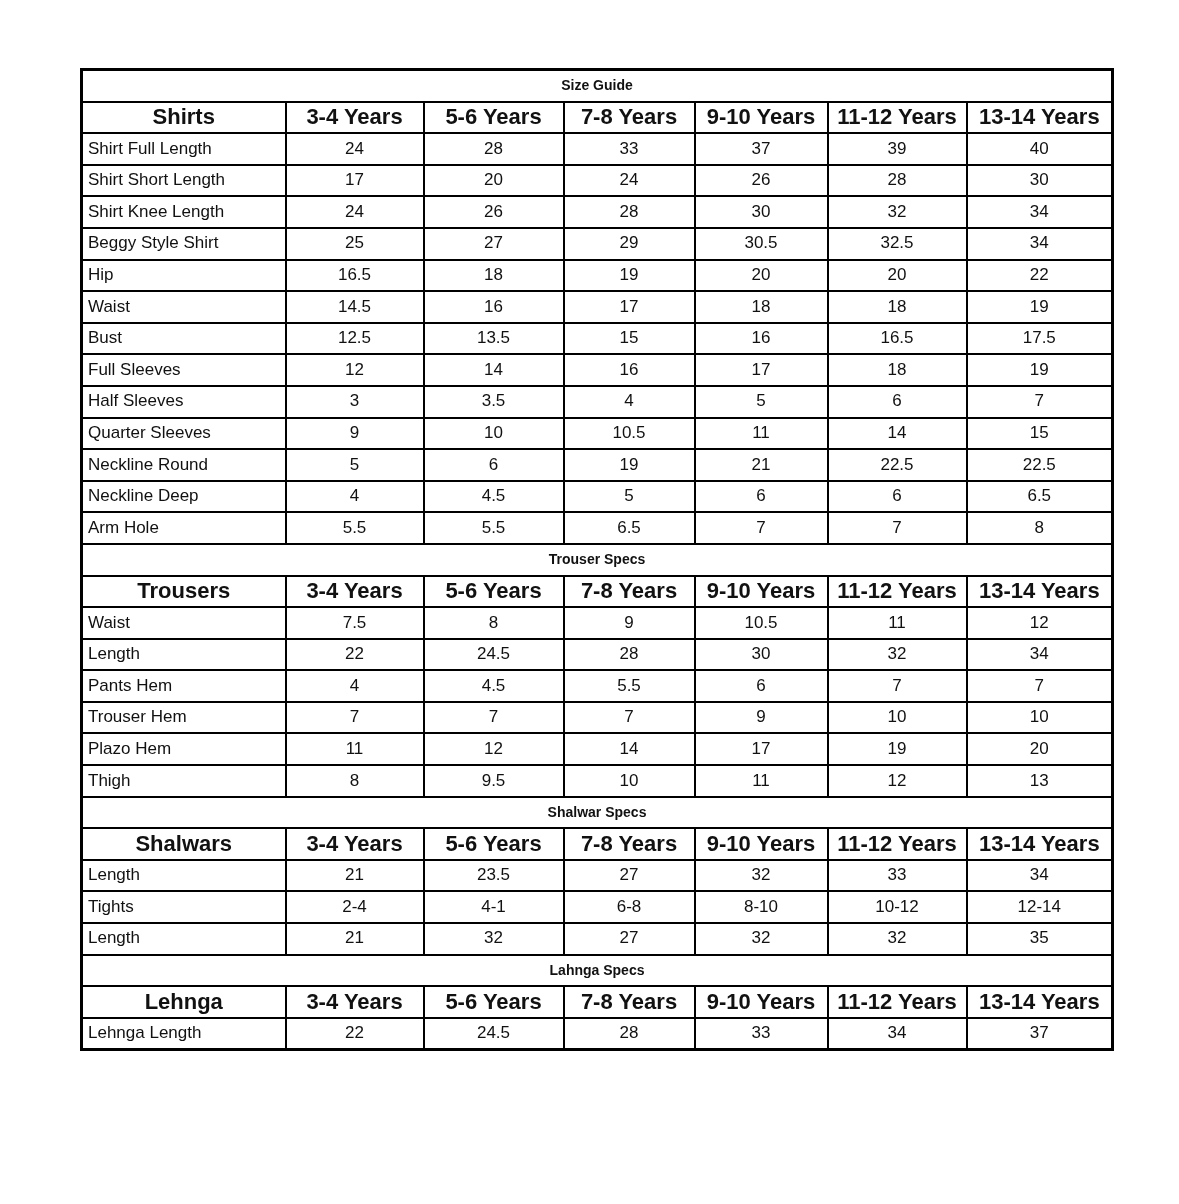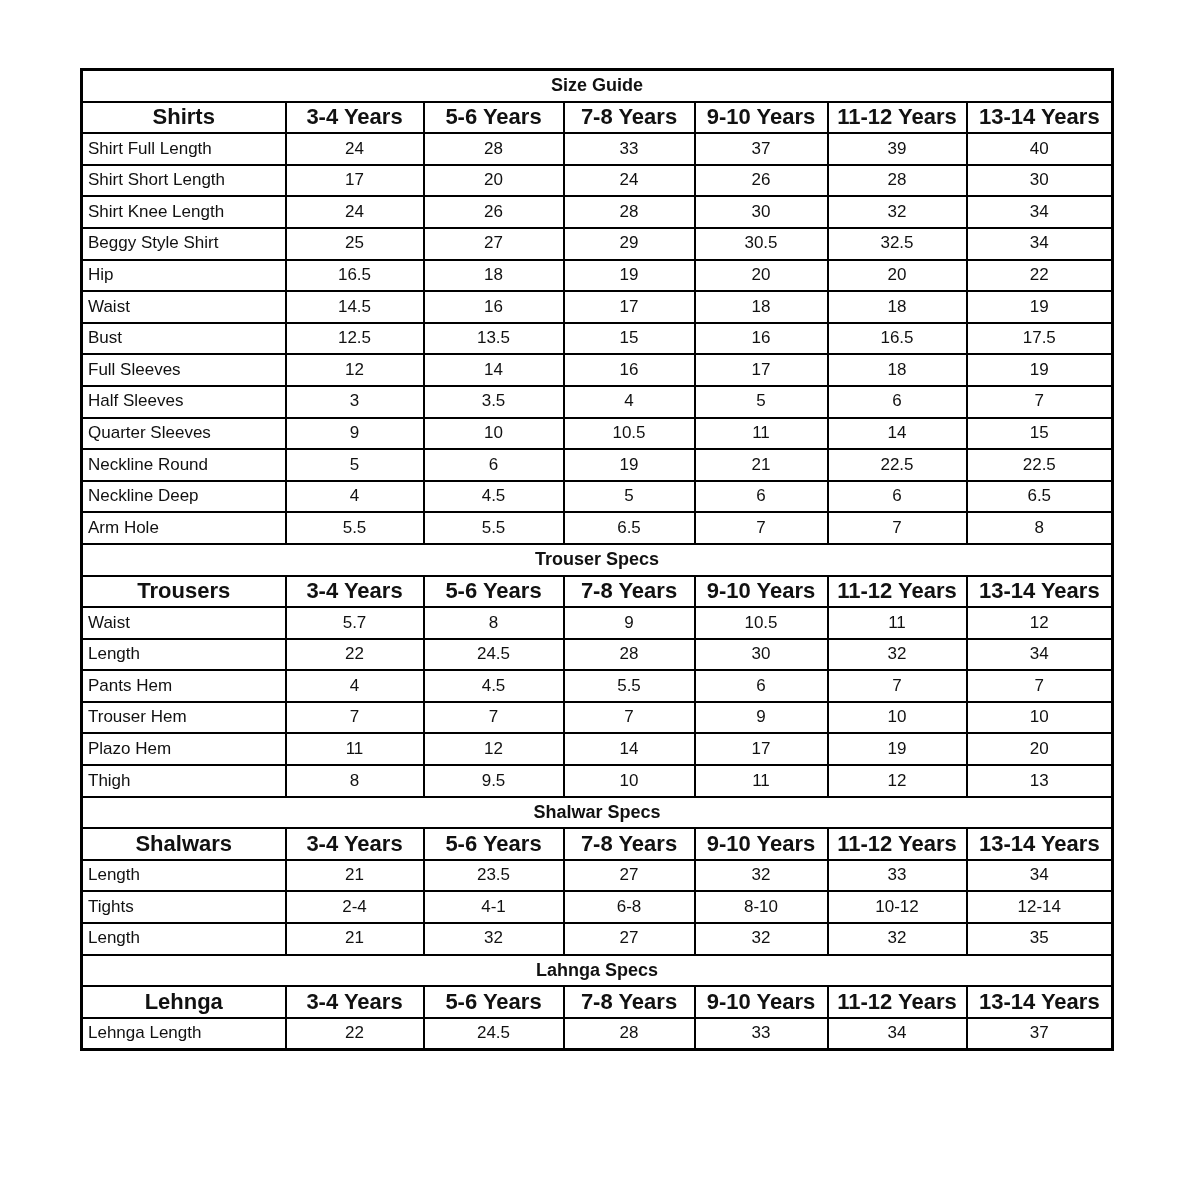--- a/index.html
+++ b/index.html
@@ -30,21 +30,21 @@
     font-size: 17px;
     line-height: 1.1;
     padding: 0 5px;
     text-align: center;
     vertical-align: middle;
     overflow: hidden;
     white-space: nowrap;
   }
   .section-title-row td {
     font-weight: bold;
-    font-size: 18px;
+    font-size: 14px;
   }
   .header-row td {
     font-weight: bold;
     font-size: 22px;
   }
   .data-row td.label-cell {
     text-align: left;
   }
   col.c-label { width: 204px; }
   col.c-1 { width: 138px; }
@@ -204,21 +204,21 @@
         <td>Trousers</td>
         <td>3-4 Years</td>
         <td>5-6 Years</td>
         <td>7-8 Years</td>
         <td>9-10 Years</td>
         <td>11-12 Years</td>
         <td>13-14 Years</td>
       </tr>
       <tr class="data-row">
         <td class="label-cell">Waist</td>
-        <td class="value-cell">5.7</td>
+        <td class="value-cell">7.5</td>
         <td class="value-cell">8</td>
         <td class="value-cell">9</td>
         <td class="value-cell">10.5</td>
         <td class="value-cell">11</td>
         <td class="value-cell">12</td>
       </tr>
       <tr class="data-row">
         <td class="label-cell">Length</td>
         <td class="value-cell">22</td>
         <td class="value-cell">24.5</td>

